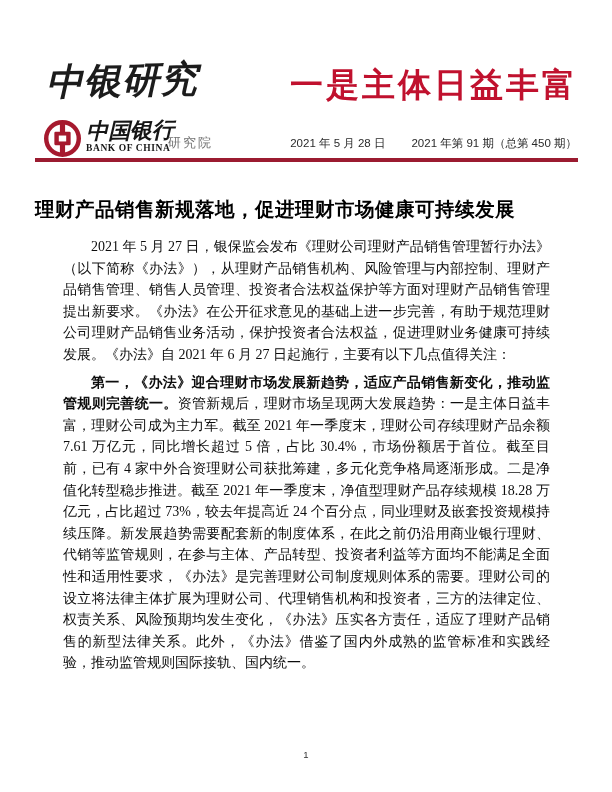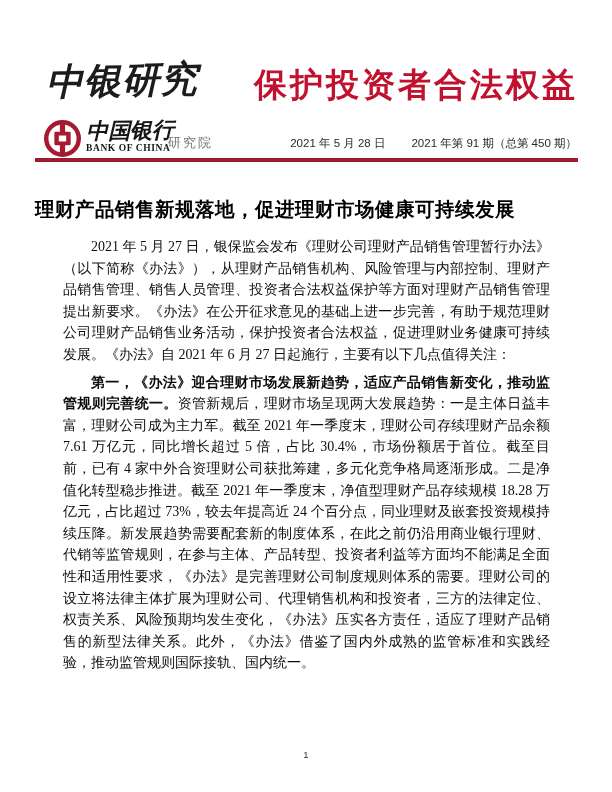--- a/index.html
+++ b/index.html
@@ -95,21 +95,21 @@
     font-size: 9.5px; color: #333333;
   }
 </style>
 </head>
 <body>
 
 <div class="page">
 
   <div class="brand-calligraphy">中银研究</div>
 
-  <div class="bulletin-title">保护投资者合法权益</div>
+  <div class="bulletin-title">一是主体日益丰富</div>
 
   <div class="logo-row">
     <svg class="boc-logo" viewBox="0 0 100 100" aria-hidden="true">
       <circle cx="50" cy="50" r="44" fill="none" stroke="#A6192E" stroke-width="12"></circle>
       <rect x="43" y="6" width="14" height="88" rx="6" fill="#A6192E"></rect>
       <rect x="28" y="32" width="44" height="36" rx="3" fill="#A6192E"></rect>
       <rect x="40" y="42" width="20" height="16" fill="#ffffff"></rect>
     </svg>
     <div class="bank-cn">中国银行</div>
     <div class="bank-en">BANK OF CHINA</div>

